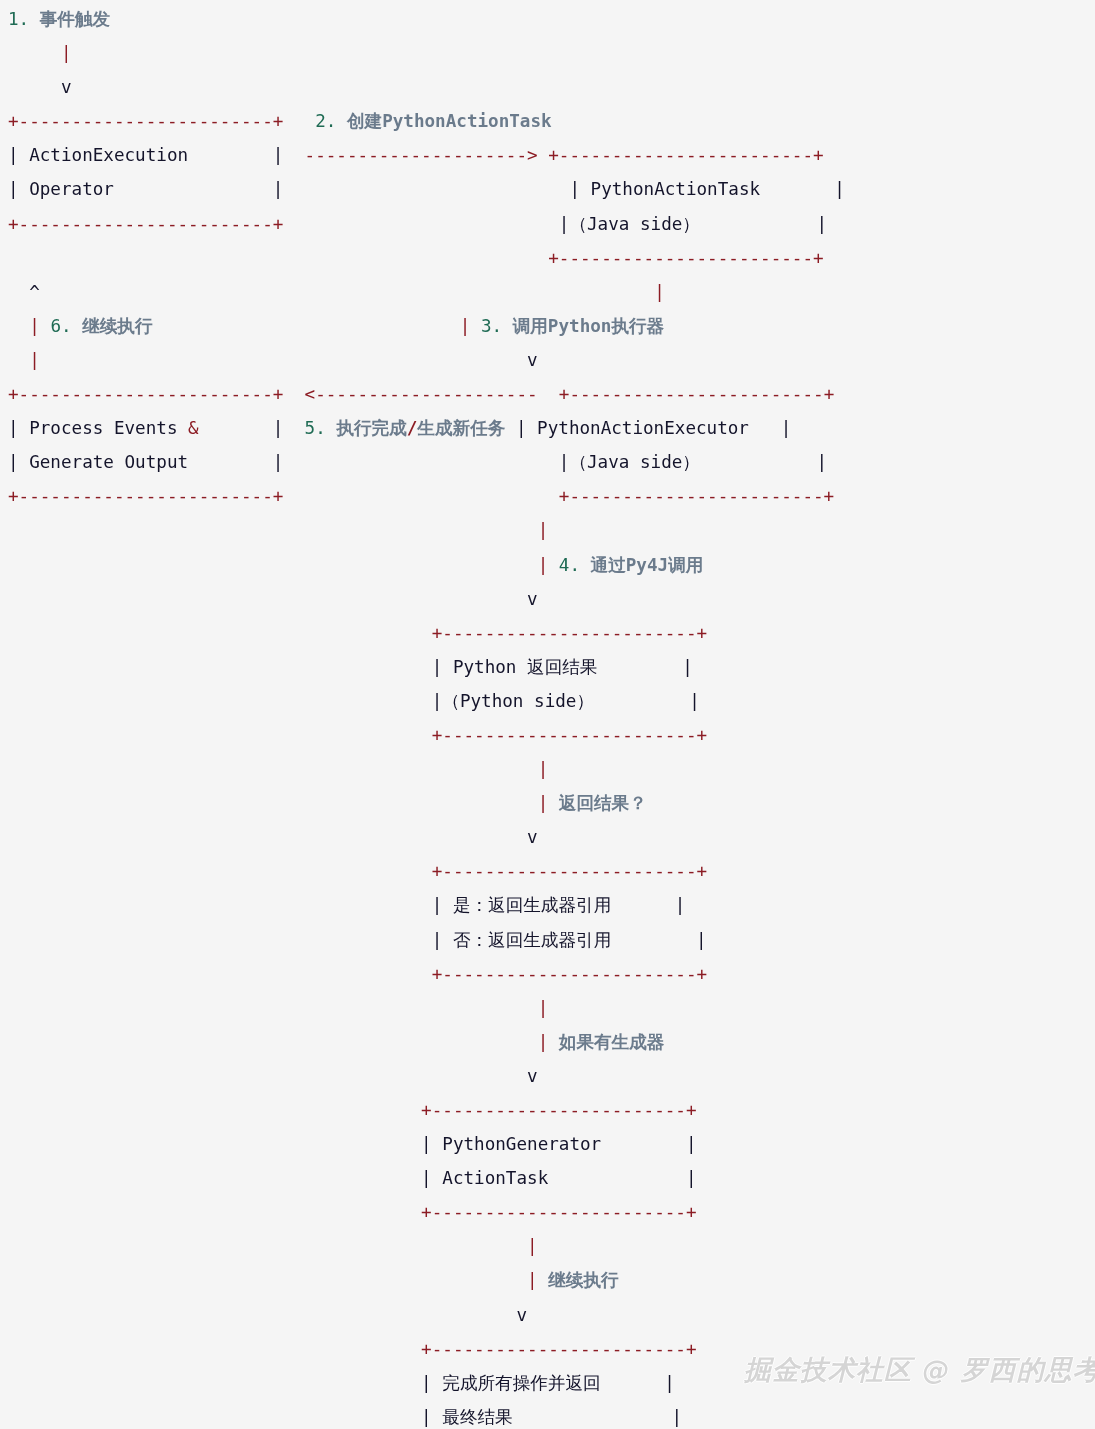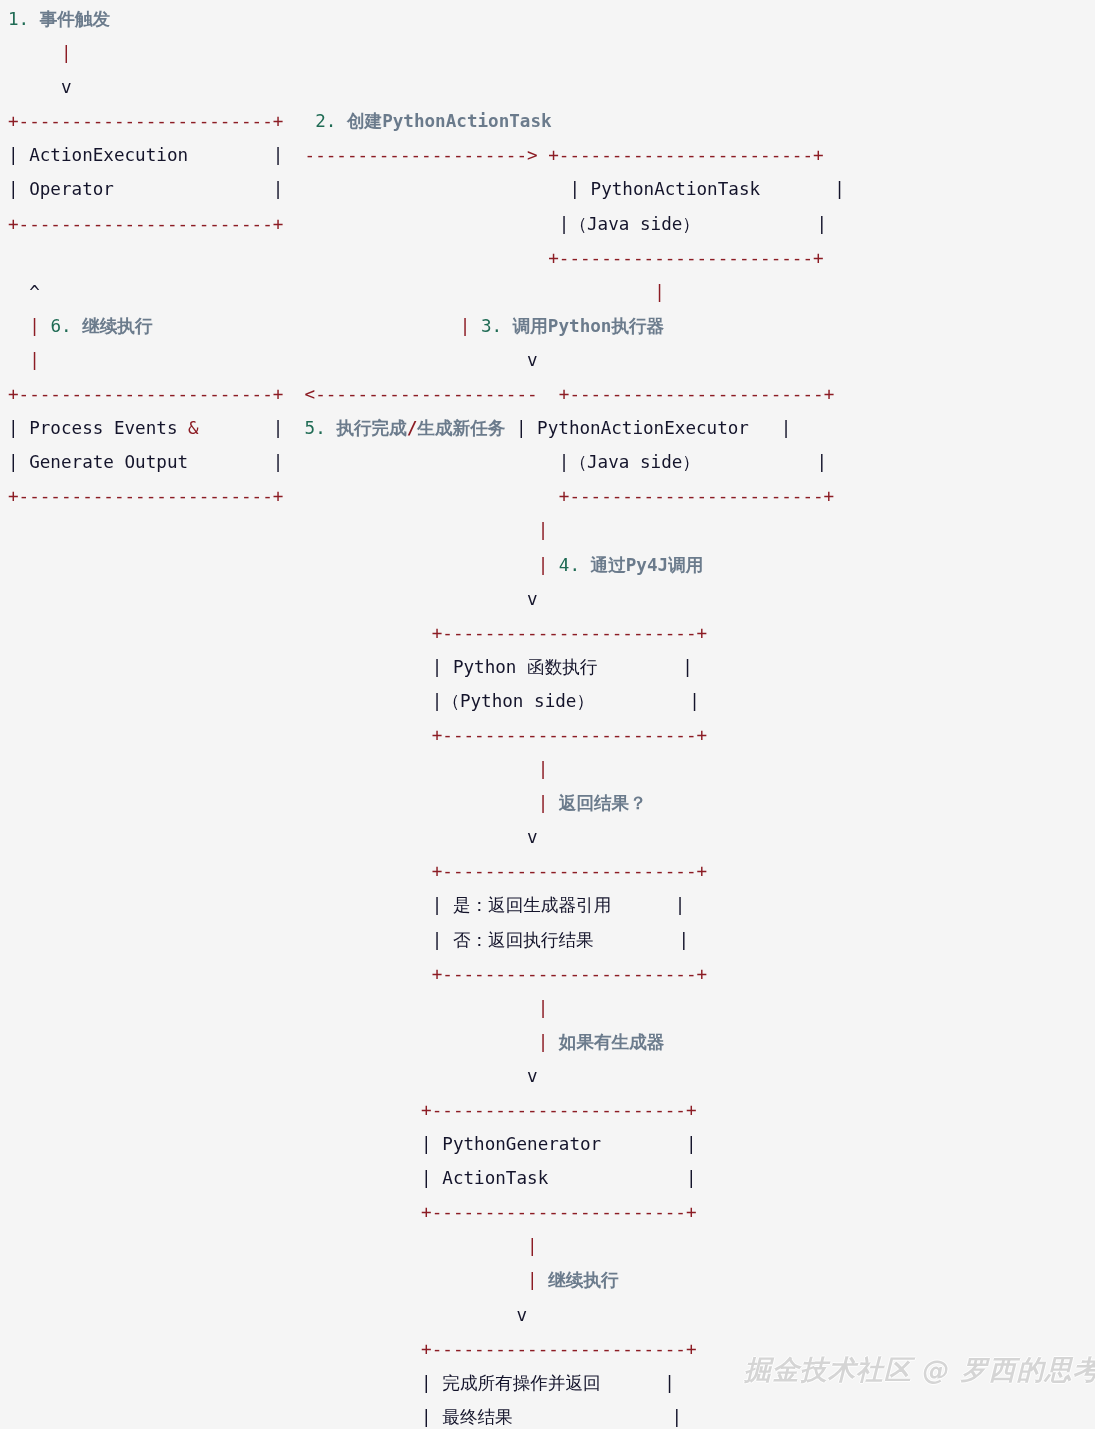--- a/index.html
+++ b/index.html
@@ -77,29 +77,29 @@
   <span class="c-box">|</span> <span class="c-num">6.</span><span class="c-cjk"> 继续执行</span>                             <span class="c-box">|</span> <span class="c-num">3.</span><span class="c-cjk"> 调用Python执行器</span>
   <span class="c-box">|</span>                                              <span class="c-lat">v</span>
 <span class="c-box">+------------------------+</span>  <span class="c-box">&lt;---------------------</span>  <span class="c-box">+------------------------+</span>
 <span class="c-lat">| Process Events <span class="c-punc">&amp;</span>       |</span>  <span class="c-num">5.</span><span class="c-cjk"> 执行完成<span class="c-punc">/</span>生成新任务</span> <span class="c-lat">| PythonActionExecutor   |</span>
 <span class="c-lat">| Generate Output        |</span>                          <span class="c-lat">|（Java side）           |</span>
 <span class="c-box">+------------------------+</span>                          <span class="c-box">+------------------------+</span>
                                                   <span class="c-box">|</span>
                                                   <span class="c-box">|</span> <span class="c-num">4.</span><span class="c-cjk"> 通过Py4J调用</span>
                                                  <span class="c-lat">v</span>
                                         <span class="c-box">+------------------------+</span>
-                                        <span class="c-lat">| Python 函数执行        |</span>
+                                        <span class="c-lat">| Python 返回结果        |</span>
                                         <span class="c-lat">|（Python side）         |</span>
                                         <span class="c-box">+------------------------+</span>
                                                   <span class="c-box">|</span>
                                                   <span class="c-box">|</span><span class="c-cjk"> 返回结果？</span>
                                                  <span class="c-lat">v</span>
                                         <span class="c-box">+------------------------+</span>
                                         <span class="c-lat">| 是：返回生成器引用      |</span>
-                                        <span class="c-lat">| 否：返回执行结果        |</span>
+                                        <span class="c-lat">| 否：返回生成器引用        |</span>
                                         <span class="c-box">+------------------------+</span>
                                                   <span class="c-box">|</span>
                                                   <span class="c-box">|</span><span class="c-cjk"> 如果有生成器</span>
                                                  <span class="c-lat">v</span>
                                        <span class="c-box">+------------------------+</span>
                                        <span class="c-lat">| PythonGenerator        |</span>
                                        <span class="c-lat">| ActionTask             |</span>
                                        <span class="c-box">+------------------------+</span>
                                                  <span class="c-box">|</span>
                                                  <span class="c-box">|</span><span class="c-cjk"> 继续执行</span>

